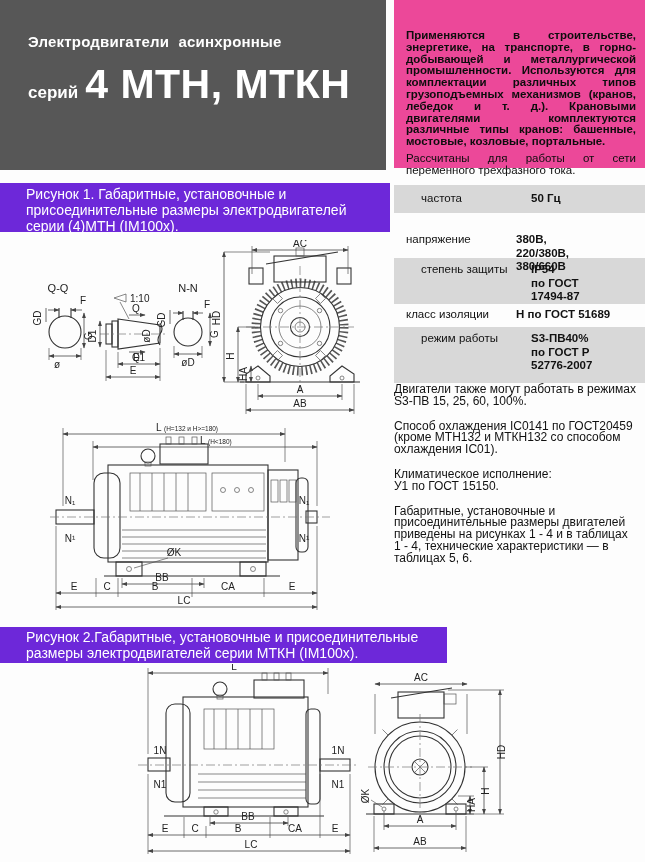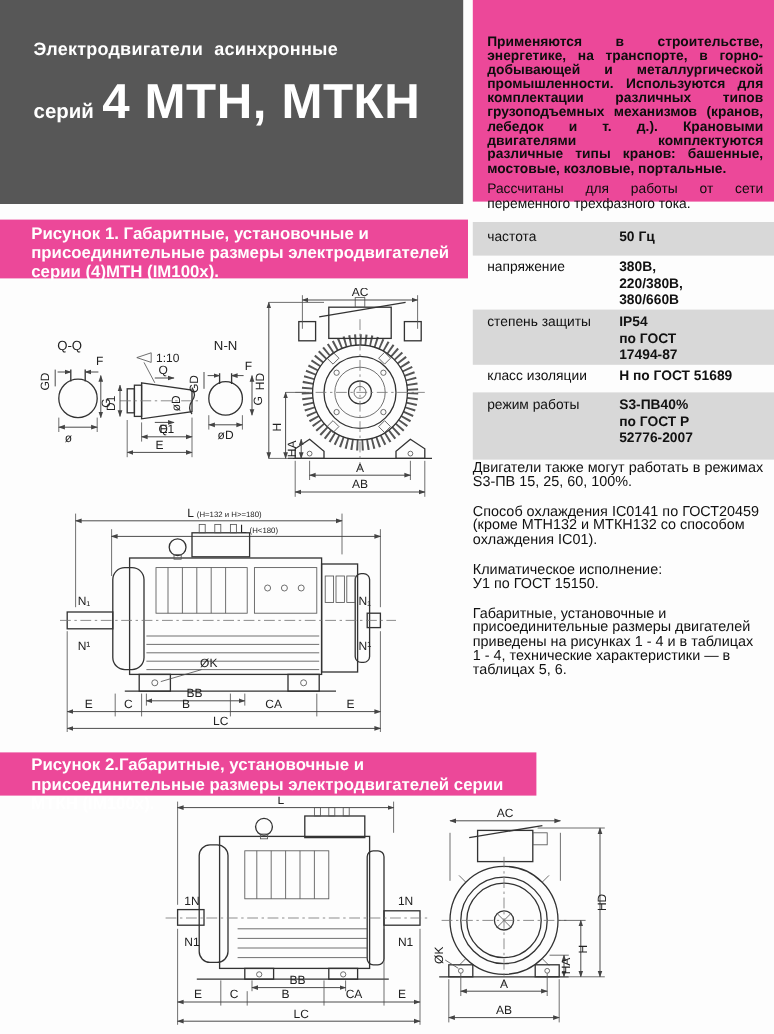--- a/index.html
+++ b/index.html
@@ -20,31 +20,31 @@
   .series .pre { font-weight:bold; font-size:17px; }
   .series .big { font-weight:bold; font-size:41px; margin-left:7px; letter-spacing:0.5px; white-space:nowrap; }
   .hdr-right {
     position:absolute; left:394px; top:0; width:251px; height:168px;
     background:#ec4899; color:#0d0d0d; box-sizing:border-box;
   }
   .hdr-right .p1 { margin:30px 9px 0 12px; font-size:11.5px; line-height:11.8px; font-weight:bold; text-align:justify; }
   .hdr-right .p2 { margin:5px 9px 0 12px; font-size:11.5px; line-height:11.8px; text-align:justify; }
   
   .caption {
-    position:absolute; background:#ec4899; color:#fff; font-weight:bold;
+    position:absolute; background:#6d28d9; color:#fff; font-weight:normal;
     font-size:14px; line-height:16px; box-sizing:border-box;
   }
   .cap1 { left:0; top:183px; width:390px; height:49px; padding:3px 10px 0 26px; }
   .cap2 { left:0; top:627px; width:447px; height:36px; padding:2px 10px 0 26px; }
   
   .specs { position:absolute; left:394px; top:185px; width:251px; }
   .spec-row { display:flex; box-sizing:border-box; }
-  .spec-row.gray { background:#d8d8d8; }
+  .spec-row.gray { background:#d8d8d8;padding-left:15px; }
   .sr1 { height:28px; padding-top:7px; }
-  .sr2 { height:45px; padding-top:4px; }
+  .sr2 { height:45px; padding-top:20px; }
   .sr3 { height:46px; padding-top:5px; }
   .sr4 { height:23px; padding-top:4px; }
   .sr5 { height:56px; padding-top:5px; }
   .spec-label { width:122px; padding-left:12px; box-sizing:border-box; font-size:11.5px; }
   .spec-value { font-size:11.5px; font-weight:bold; white-space:pre-line; line-height:13.5px; }
   
   .notes { position:absolute; left:394px; top:384px; width:250px; font-size:12px; line-height:11.8px; }
   .notes p { margin:0 0 13px 0; white-space:pre-line; }
   .notes p.last { margin-top:-7px; }
   

